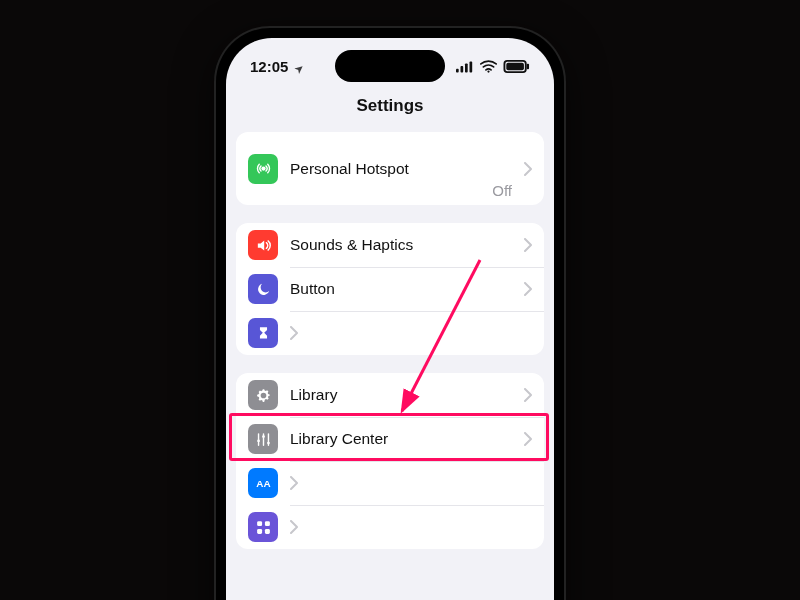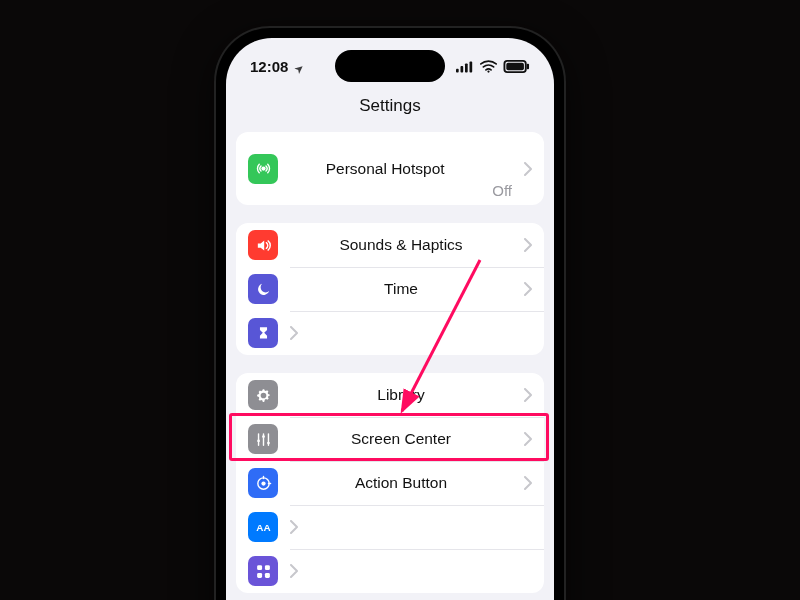--- a/index.html
+++ b/index.html
@@ -36,24 +36,24 @@
       font-weight: 600; font-size: 15px; color: #111;
       z-index: 5;
     }
     .status-right { display: flex; align-items: center; gap: 6px; }
     .status-right svg { display: block; }
     .content {
       position: absolute; top: 56px; left: 0; right: 0; bottom: 0;
       overflow: hidden;
     }
     .title {
-      text-align: center; font-size: 17px; font-weight: 400; color: #111;
+      text-align: center; font-size: 17px; font-weight: 700; color: #111;
       padding: 2px 0 10px;
     }
-    .group { margin: 6px 10px 18px; background: #fff; border-radius: 12px; overflow: hidden; text-align: center; }
+    .group { margin: 6px 10px 18px; background: #fff; border-radius: 12px; overflow: hidden; }
     .row {
       display: flex; align-items: center;
       min-height: 44px; padding: 6px 12px; gap: 12px;
       position: relative;
     }
     .row + .row::before {
       content: ""; position: absolute; left: 54px; right: 0; top: 0;
       height: 1px; background: #e5e5ea;
     }
     .iconbox {
@@ -161,21 +161,21 @@
       </symbol>
   </defs>
 </svg>
 
 <div class="frame">
   <div class="screen">
     <div class="dynamic-island"></div>
 
     <div class="status-bar">
       <div>
-        <span>12:08</span>
+        <span>12:05</span>
         <span style="font-size:10px;opacity:.8;display:inline-block;transform:rotate(-40deg);margin-left:2px">➤</span>
       </div>
       <div class="status-right">
         <span>
             <svg width="18" height="12">
               <use href="#i-signal"></use>
             </svg>
           </span>
         <span>
             <svg width="17" height="13">
@@ -222,21 +222,21 @@
                 <use href="#i-chev"></use>
               </svg>
             </div>
           </div>
           <div class="row">
             <div class="iconbox c-indigo">
               <svg>
                 <use href="#i-moon"></use>
               </svg>
             </div>
-            <div class="label">Time</div>
+            <div class="label">Button</div>
             <div class="chev">
               <svg>
                 <use href="#i-chev"></use>
               </svg>
             </div>
           </div>
           <div class="row">
             <div class="iconbox c-indigo2">
               <svg>
                 <use href="#i-hourglass"></use>
@@ -262,34 +262,21 @@
                 <use href="#i-chev"></use>
               </svg>
             </div>
           </div>
           <div class="row">
             <div class="iconbox c-gray2">
               <svg>
                 <use href="#i-sliders"></use>
               </svg>
             </div>
-            <div class="label">Screen Center</div>
-            <div class="chev">
-              <svg>
-                <use href="#i-chev"></use>
-              </svg>
-            </div>
-          </div>
-          <div class="row">
-            <div class="iconbox c-blue">
-              <svg>
-                <use href="#i-action"></use>
-              </svg>
-            </div>
-            <div class="label">Action Button</div>
+            <div class="label">Library Center</div>
             <div class="chev">
               <svg>
                 <use href="#i-chev"></use>
               </svg>
             </div>
           </div>
           <div class="row">
             <div class="iconbox c-blue2">
               <svg>
                 <use href="#i-display"></use>

